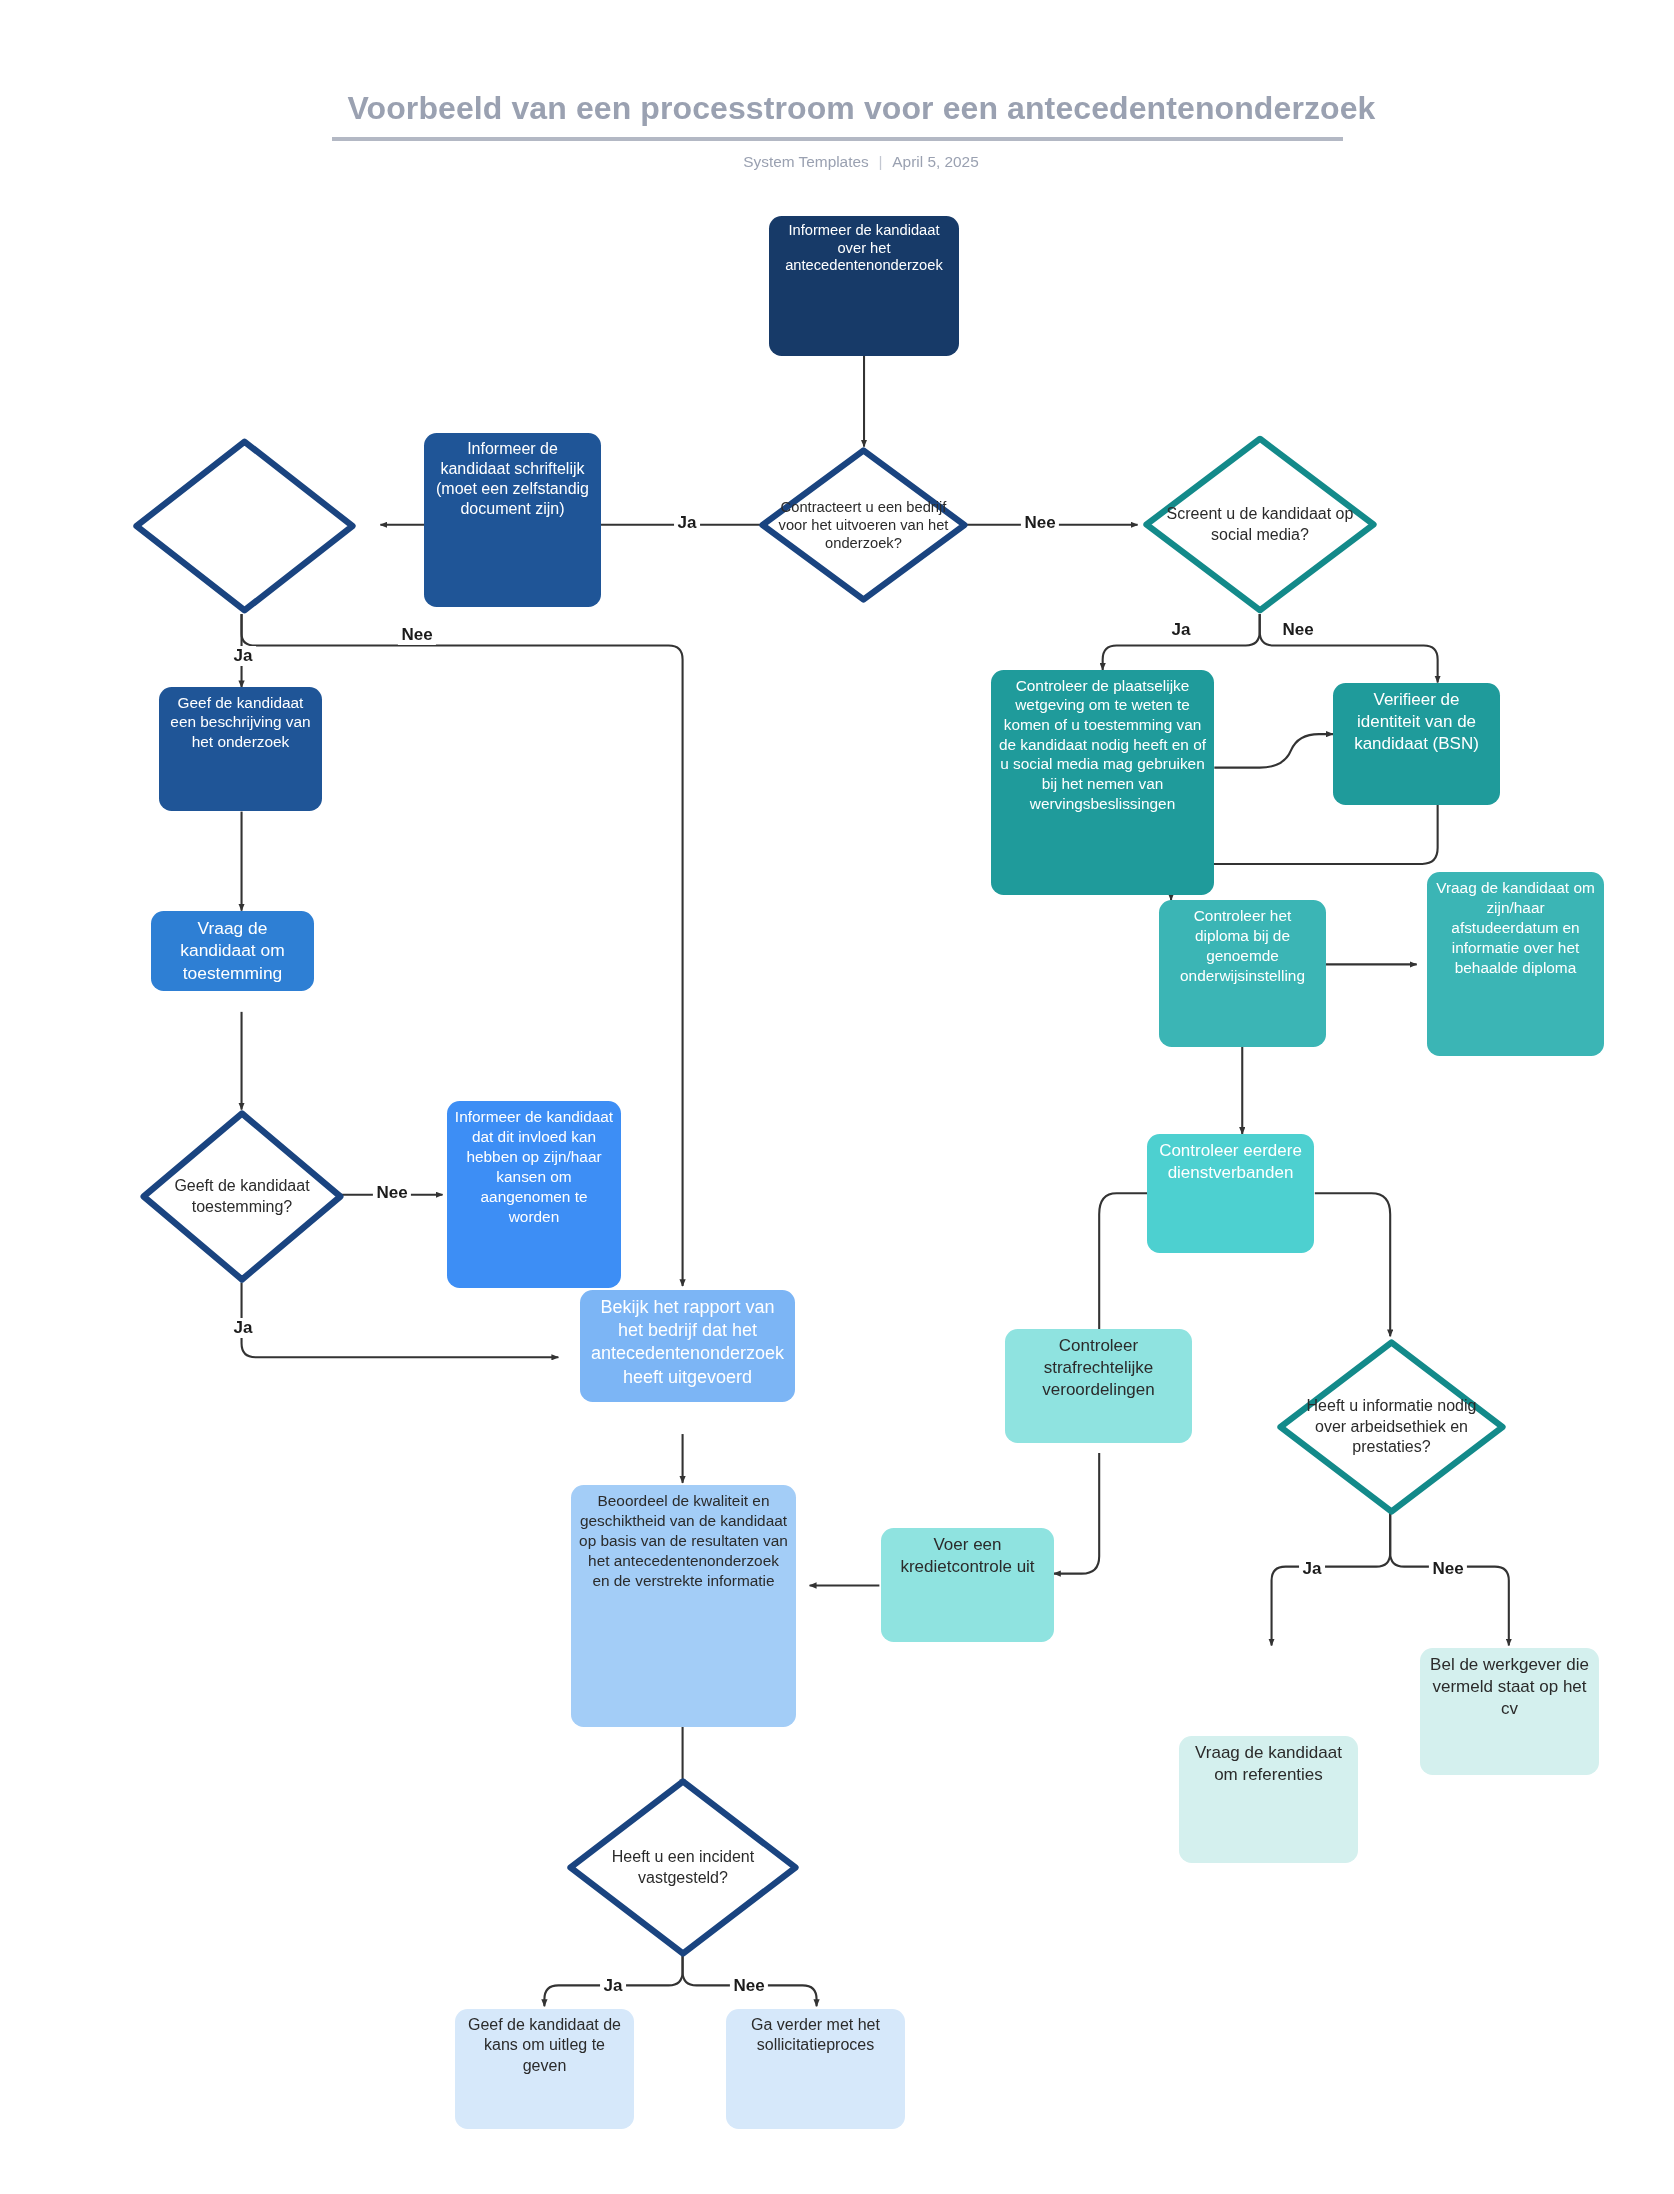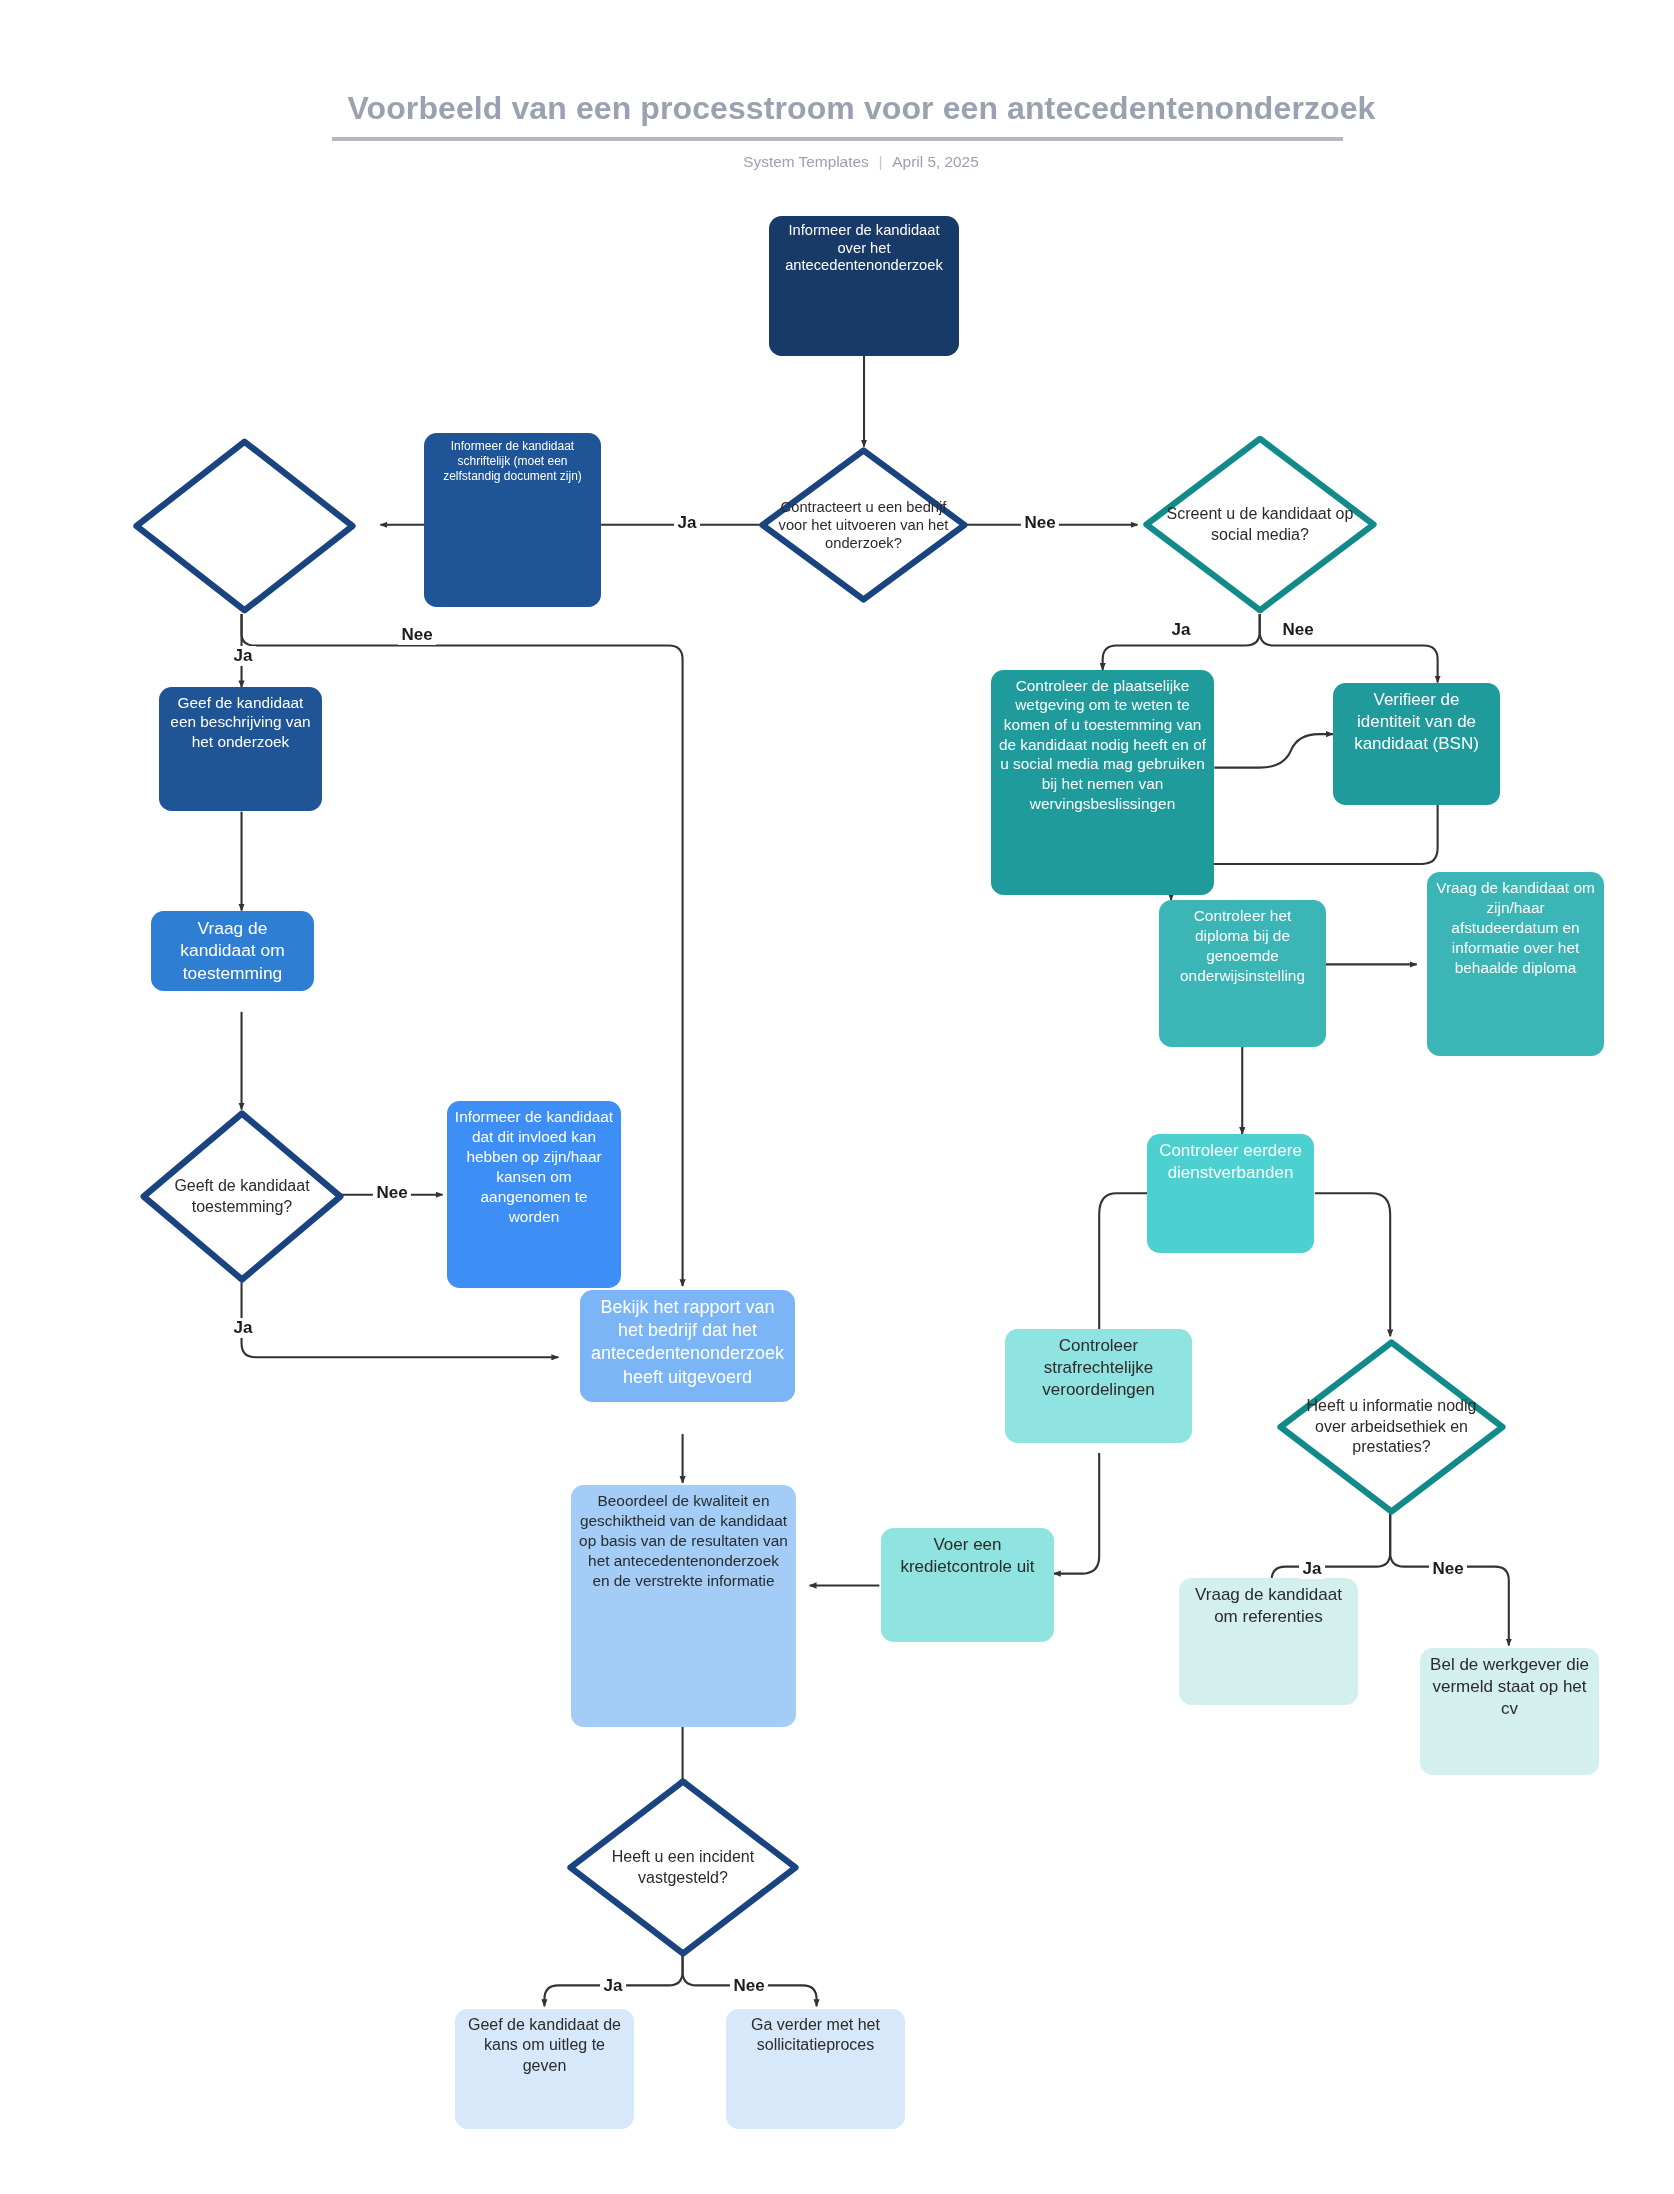--- a/index.html
+++ b/index.html
@@ -127,21 +127,21 @@
 
   <div class="diamond" style="left:759px;top:447px;width:209px;height:156px;">
     <svg class="dshape" viewBox="0 0 300 224">
       <polygon points="150,5 295,112 150,219 5,112" fill="#ffffff" stroke="#1a4480" stroke-width="9" stroke-linejoin="round"></polygon>
     </svg>
     <div class="dlabel" style="font-size:14.7px;line-height:1.24;">
       <span>Contracteert u een bedrijf voor het uitvoeren van het onderzoek?</span>
     </div>
   </div>
 
-  <div class="node c-blue1" style="left:424px;top:433px;width:177px;height:174px;font-size:12px;line-height:1.26;">
+  <div class="node c-blue1" style="left:424px;top:433px;width:177px;height:174px;font-size:16px;line-height:1.26;">
     <span class="txt">Informeer de kandidaat schriftelijk (moet een zelfstandig document zijn)</span>
   </div>
 
   <div class="diamond" style="left:133px;top:438px;width:223px;height:176px;">
     <svg class="dshape" viewBox="0 0 320 252">
       <polygon points="160,5 315,126 160,247 5,126" fill="#ffffff" stroke="#1a4480" stroke-width="9" stroke-linejoin="round"></polygon>
     </svg>
   </div>
 
   <div class="node c-blue1" style="left:159px;top:687px;width:163px;height:124px;font-size:15.4px;line-height:1.28;">
@@ -229,21 +229,21 @@
     </svg>
     <div class="dlabel" style="font-size:16px;line-height:1.3;">
       <span>Heeft u informatie nodig over arbeidsethiek en prestaties?</span>
     </div>
   </div>
 
   <div class="node c-teal4" style="left:881px;top:1528px;width:173px;height:114px;font-size:17px;line-height:1.3;">
     <span class="txt">Voer een kredietcontrole uit</span>
   </div>
 
-  <div class="node c-teal5" style="left:1179px;top:1578px;width:179px;height:127px;font-size:17px;line-height:1.3;">
+  <div class="node c-teal5" style="left:1179px;top:1736px;width:179px;height:127px;font-size:17px;line-height:1.3;">
     <span class="txt">Vraag de kandidaat om referenties</span>
   </div>
 
   <div class="node c-teal5" style="left:1420px;top:1648px;width:179px;height:127px;font-size:17px;line-height:1.3;">
     <span class="txt">Bel de werkgever die vermeld staat op het cv</span>
   </div>
 
   <div class="edge-label" style="left:687px;top:523px;font-size:17px;">Ja</div>
   <div class="edge-label" style="left:1040px;top:523px;font-size:17px;">Nee</div>
   <div class="edge-label" style="left:243px;top:656px;font-size:17px;">Ja</div>

